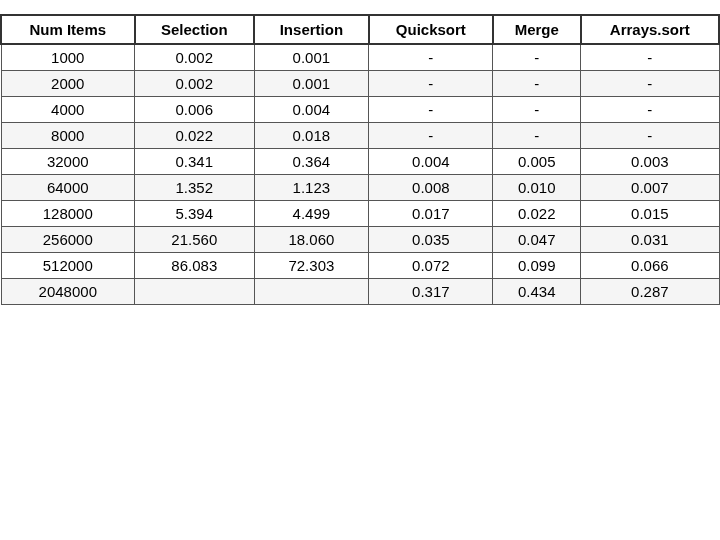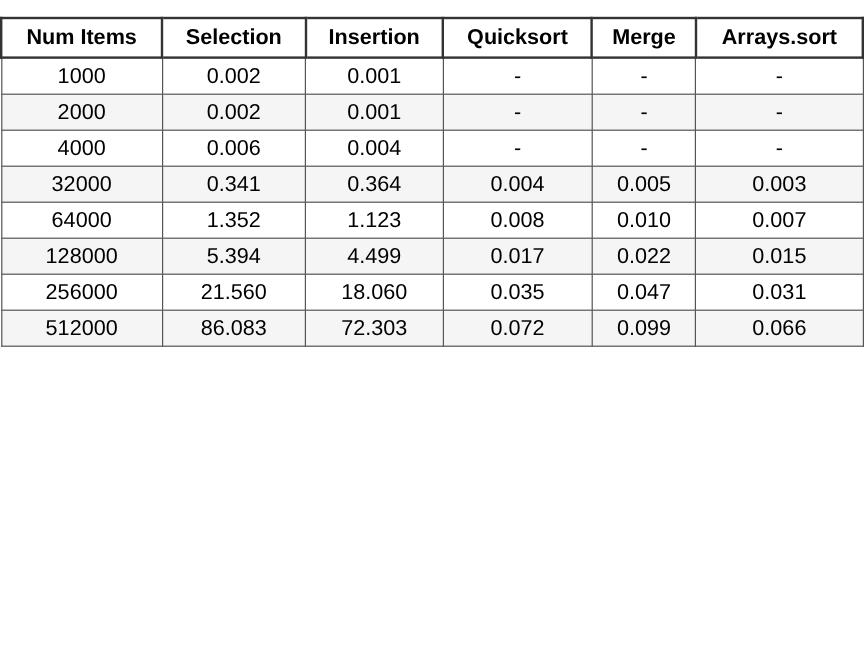--- a/index.html
+++ b/index.html
@@ -13,21 +13,21 @@
     #title {
       font-size: 36px;
       font-weight: bold;
       color: #222;
       padding: 8px 10px 6px 10px;
       line-height: 1.1;
     }
     #comparison-table {
       width: 100%;
       border-collapse: collapse;
-      font-size: 18px;
+      font-size: 15px;
     }
     #comparison-table th {
       border: 2px solid #333;
       padding: 5px 8px;
       text-align: center;
       font-weight: bold;
       background: #fff;
     }
     #comparison-table td {
       border: 1px solid #555;
@@ -74,20 +74,28 @@
       </tr>
       <tr>
         <td>4000</td>
         <td>0.006</td>
         <td>0.004</td>
         <td>-</td>
         <td>-</td>
         <td>-</td>
       </tr>
       <tr>
+        <td>8000</td>
+        <td>0.022</td>
+        <td>0.018</td>
+        <td>-</td>
+        <td>-</td>
+        <td>-</td>
+      </tr>
+      <tr>
         <td>32000</td>
         <td>0.341</td>
         <td>0.364</td>
         <td>0.004</td>
         <td>0.005</td>
         <td>0.003</td>
       </tr>
       <tr>
         <td>64000</td>
         <td>1.352</td>
@@ -113,14 +121,22 @@
         <td>0.031</td>
       </tr>
       <tr>
         <td>512000</td>
         <td>86.083</td>
         <td>72.303</td>
         <td>0.072</td>
         <td>0.099</td>
         <td>0.066</td>
       </tr>
+      <tr>
+        <td>2048000</td>
+        <td></td>
+        <td></td>
+        <td>0.317</td>
+        <td>0.434</td>
+        <td>0.287</td>
+      </tr>
     </tbody>
 </table>
 
 </body></html>

